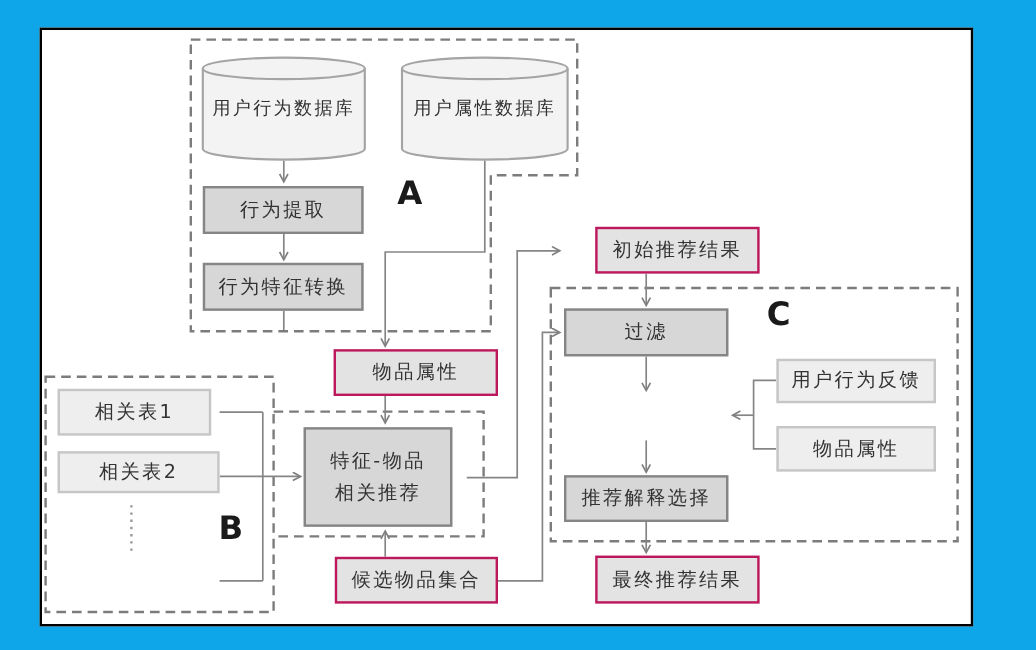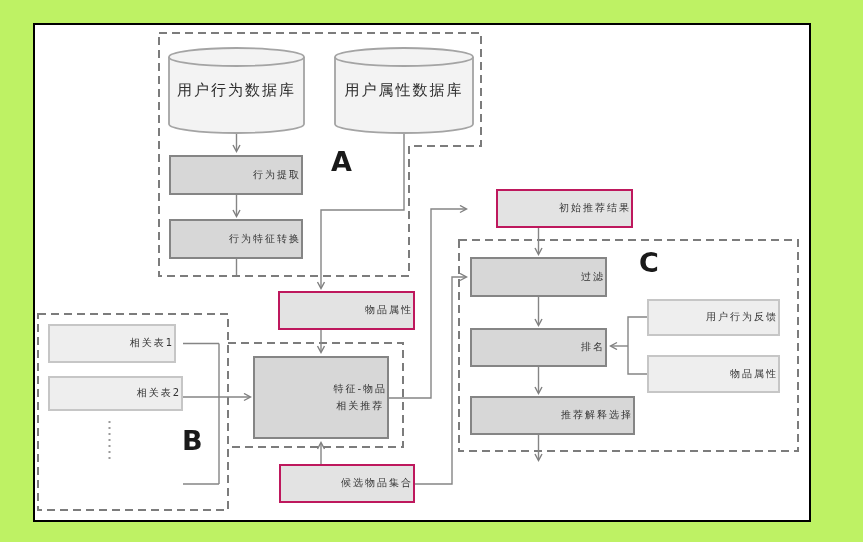--- a/index.html
+++ b/index.html
@@ -1,27 +1,27 @@
 <!DOCTYPE html>
 <html><head>
 <meta charset="utf-8">
 <style>
   html,body{margin:0;padding:0;background:#ffffff;}
   .stage{
-    position:relative;width:863px;height:542px;background:#bef264;
+    position:relative;width:863px;height:542px;background:#0ea5e9;
     font-family:"DejaVu Sans",sans-serif;overflow:hidden;
   }
   .frame{
     position:absolute;left:33px;top:23px;width:778px;height:499px;
     border:2px solid #000000;box-sizing:border-box;background:#ffffff;
   }
   svg.wires{position:absolute;left:0;top:0;}
   .node{
-    position:absolute;display:flex;align-items:center;justify-content:flex-end;
-    text-align:center;font-size:10px;letter-spacing:2px;color:#333333;
+    position:absolute;display:flex;align-items:center;justify-content:center;
+    text-align:center;font-size:16px;letter-spacing:2px;color:#333333;
     box-sizing:border-box;line-height:1.65;white-space:nowrap;
   }
   .node.dark{background:#d7d7d7;border:2px solid #858585;}
   .node.medium{background:#e3e3e3;border:2px solid #be185d;margin-left:26px;}
   .node.light{background:#eeeeee;border:2px solid #c6c6c6;}
   .dblabel{
     position:absolute;display:flex;align-items:center;justify-content:center;
     font-size:15px;letter-spacing:2px;color:#2f2f2f;white-space:nowrap;
   }
   .glabel{
@@ -97,21 +97,21 @@
   </div>
 
   <div class="node dark" style="left:169px;top:219px;width:134px;height:40px;">
     <span>行为特征转换</span>
   </div>
 
   <div class="node medium" style="left:252px;top:291px;width:137px;height:39px;">
     <span>物品属性</span>
   </div>
 
-  <div class="node dark" style="left:253px;top:356px;width:136px;height:83px;">
+  <div class="node dark" style="left:253px;top:356px;width:124px;height:83px;">
     <div>
       <div>特征-物品</div>
       <div>相关推荐</div>
     </div>
   </div>
 
   <div class="node medium" style="left:253px;top:464px;width:136px;height:39px;">
     <span>候选物品集合</span>
   </div>
 
@@ -125,28 +125,28 @@
 
 
   <div class="node medium" style="left:470px;top:189px;width:137px;height:39px;">
     <span>初始推荐结果</span>
   </div>
 
   <div class="node dark" style="left:470px;top:257px;width:137px;height:40px;">
     <span>过滤</span>
   </div>
 
-  <div class="node dark" style="left:470px;top:328px;width:137px;height:39px;">
-    <span>排名</span>
-  </div>
 
-  <div class="node dark" style="left:470px;top:396px;width:165px;height:39px;">
+  <div class="node dark" style="left:470px;top:396px;width:137px;height:39px;">
     <span>推荐解释选择</span>
   </div>
 
+  <div class="node medium" style="left:470px;top:463px;width:137px;height:40px;">
+    <span>最终推荐结果</span>
+  </div>
 
   <div class="node light" style="left:647px;top:299px;width:133px;height:37px;">
     <span>用户行为反馈</span>
   </div>
 
   <div class="node light" style="left:647px;top:355px;width:133px;height:38px;">
     <span>物品属性</span>
   </div>
 
 </div>

